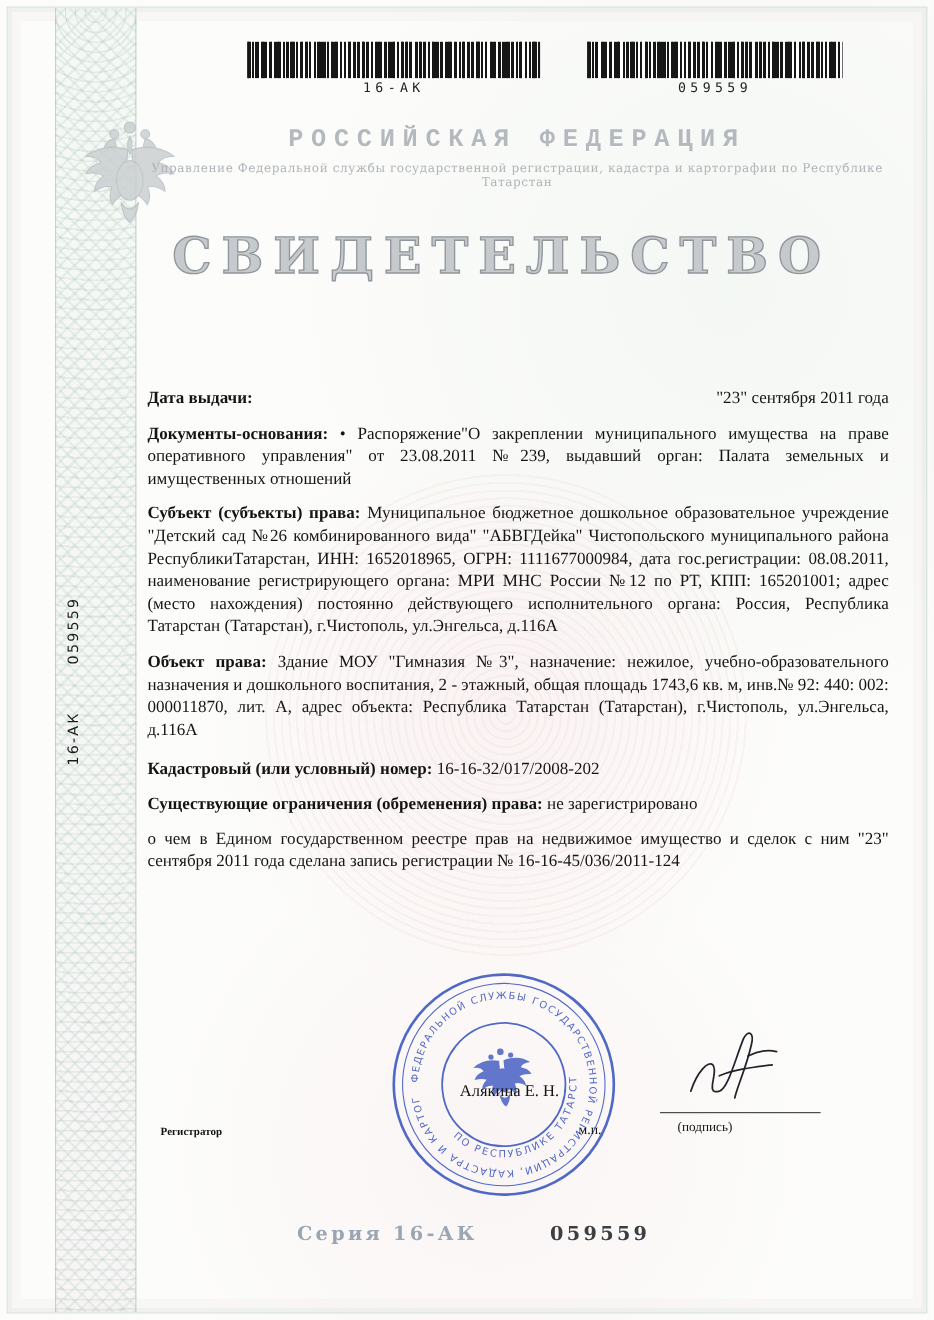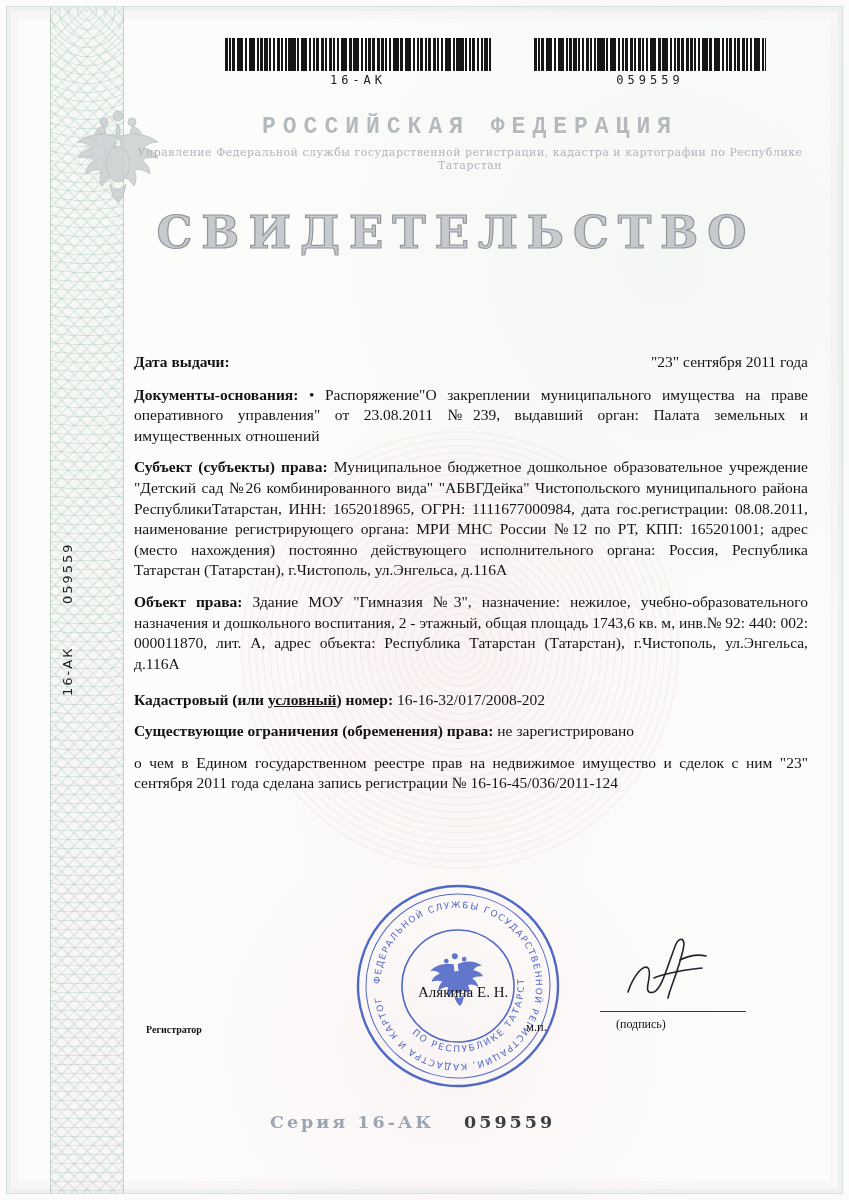--- a/index.html
+++ b/index.html
@@ -51,36 +51,36 @@
   .hdr-office{margin-top:6px;font-size:11px;letter-spacing:0.5px;color:#aeb4b8;}
 
   .title-block{position:absolute;left:118px;top:206px;width:676px;text-align:center;font-family:"DejaVu Serif", serif;}
   .title-main{font-size:45px;font-weight:bold;letter-spacing:9px;color:#c6cacd;
     -webkit-text-stroke:1.2px #90969b;text-shadow:0 1px 0 #fff;}
   .title-sub{margin-top:17px;font-size:18px;font-weight:bold;letter-spacing:4.5px;color:#989da2;}
 
   .content{position:absolute;left:134px;top:352px;width:674px;font-size:15.5px;line-height:1.33;}
   .content p{margin:0 0 11px;text-align:justify;}
   .lbl{font-weight:bold;}
-  .underline{text-decoration:underline;}
+  .underline{}
   .date-row{display:flex;justify-content:space-between;margin-bottom:12px;}
   .p-kind{margin-top:16px !important;}
   .p-cad{margin-top:15px !important;}
   .p-restr{margin-top:4px !important;}
   .gap-sm{display:inline-block;width:10px;}
 
   .registrar{position:absolute;left:146px;top:1024px;font-size:10px;font-weight:bold;}
   .stamp{position:absolute;left:352px;top:880px;opacity:0.88;transform:rotate(-6deg);z-index:2;}
   .reg-name{position:absolute;left:418px;top:984px;font-size:15px;z-index:3;}
   .mp{position:absolute;left:526px;top:1020px;font-size:12.5px;z-index:3;}
   .sig-stroke{position:absolute;left:610px;top:934px;z-index:3;}
   .sig-line{position:absolute;left:600px;top:1011px;width:146px;border-top:1px solid #3a3a3a;}
   .sig-caption{position:absolute;left:616px;top:1017px;font-size:12px;}
 
-  .footer-series{position:absolute;left:270px;top:1112px;display:flex;gap:30px;align-items:baseline;
+  .footer-series{position:absolute;left:270px;top:1112px;display:flex;gap:66px;align-items:baseline;
     font-family:"DejaVu Serif", serif;font-weight:bold;font-size:17.5px;letter-spacing:3px;}
   .series-label{color:#9aa6b4;}
   .series-number{color:#3b3f44;}
 </style>
 </head>
 <body>
 
 <div class="page">
   <div class="frame"></div>
   <div class="left-strip"></div>

